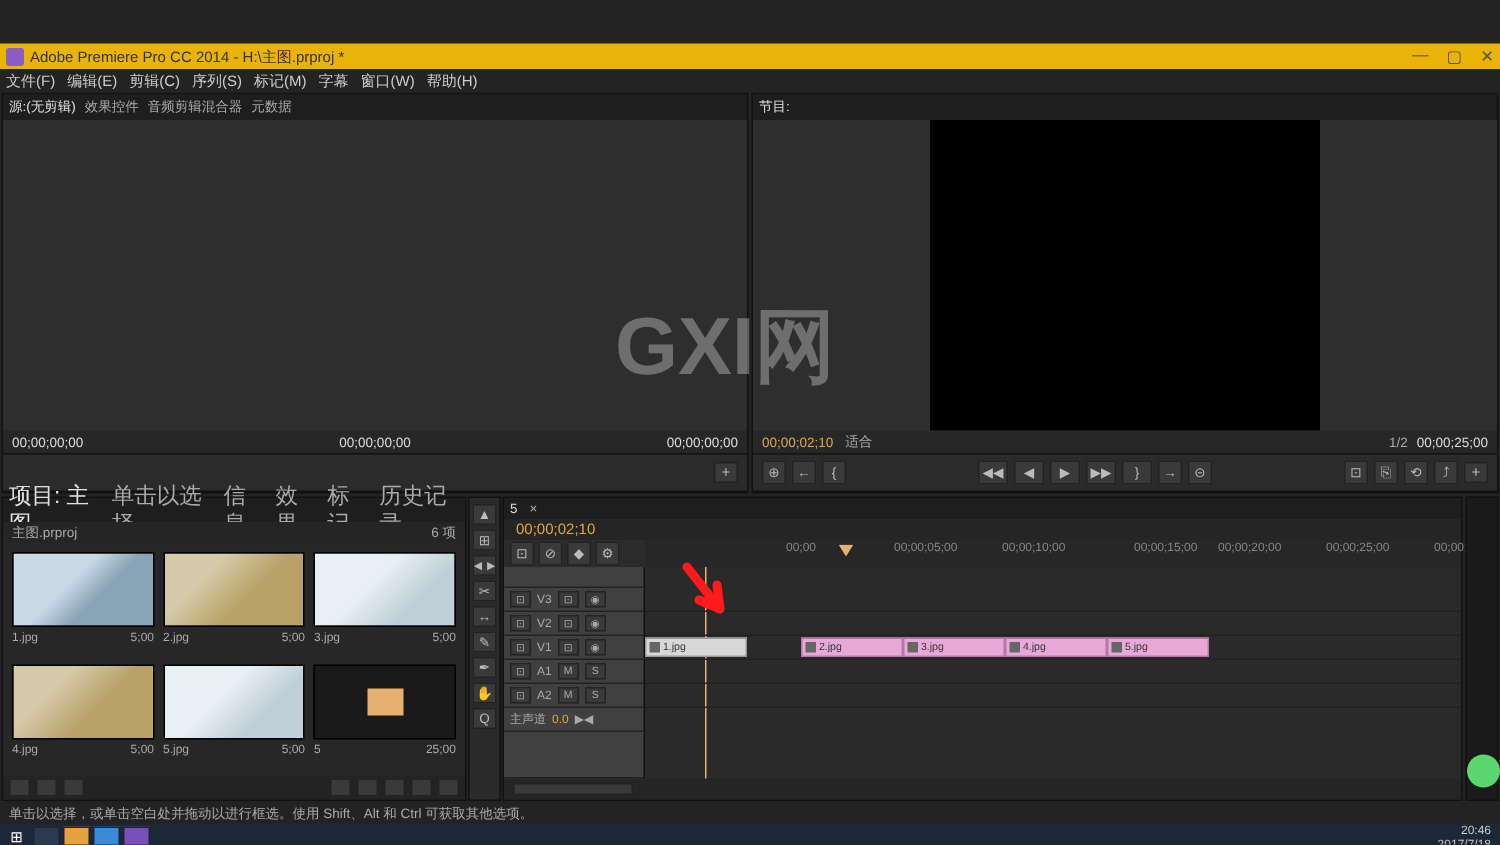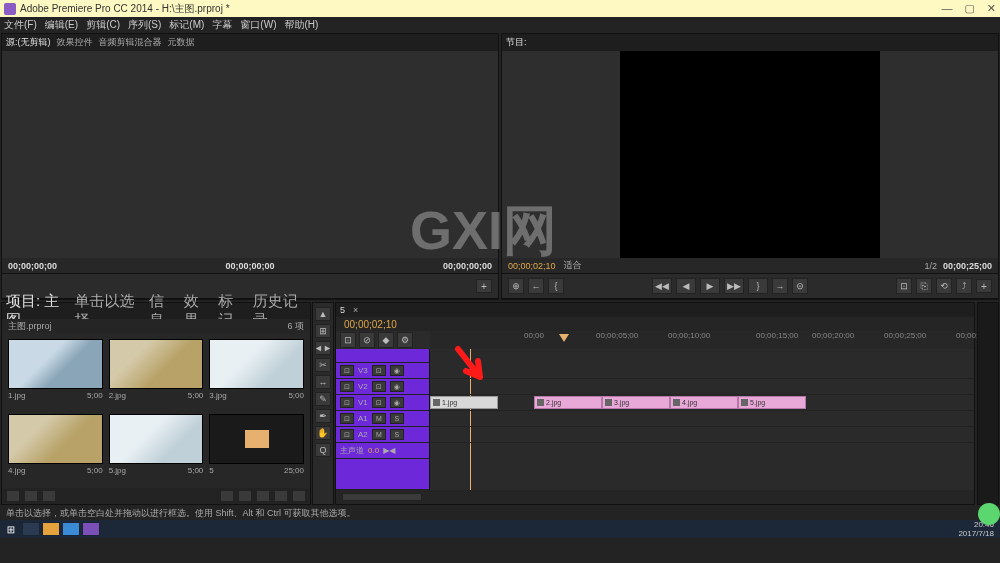--- a/index.html
+++ b/index.html
@@ -1,33 +1,33 @@
 <!DOCTYPE html>
 <html><head>
 <meta charset="utf-8">
 <style>
 * { margin: 0; padding: 0; box-sizing: border-box; font-family: "Microsoft YaHei", Arial, sans-serif; }
 body { width: 1000px; height: 563px; background: #232323; color: #ccc; font-size: 10px; overflow: hidden; position: relative; }
-.titlebar { height: 17px; background: #fef9c3; display: flex; align-items: center; padding: 0 4px; color: #333; font-size: 10px; }
+.titlebar { height: 17px; background: #eab308; display: flex; align-items: center; padding: 0 4px; color: #333; font-size: 10px; margin-top: 29px; }
 .titlebar .app-icon { width: 12px; height: 12px; background: #8a5cc4; margin-right: 4px; border-radius: 2px; }
 .titlebar .win-controls { margin-left: auto; display: flex; gap: 12px; font-size: 11px; color: #555; }
 .menubar { height: 15px; background: #232323; display: flex; align-items: center; padding: 0 4px; gap: 8px; font-size: 10px; color: #ccc; }
 .menubar span { cursor: pointer; }
 .workspace { display: flex; height: 269px; }
 .source-panel { flex: 1; background: #272727; border: 1px solid #111; margin: 1px; display: flex; flex-direction: column; }
 .program-panel { flex: 1; background: #272727; border: 1px solid #111; margin: 1px; display: flex; flex-direction: column; }
 .panel-tabs { height: 17px; background: #1e1e1e; display: flex; align-items: center; padding: 0 4px; gap: 6px; font-size: 9px; color: #aaa; }
 .panel-tabs .tab.active { color: #e0e0e0; }
 .panel-viewport { flex: 1; background: #2e2e2e; display: flex; align-items: center; justify-content: center; position: relative; overflow: hidden; }
 .program-panel .panel-viewport { padding: 8px 0; }
 .video-preview { width: 260px; height: 220px; background: #000; }
 .panel-footer { height: 15px; display: flex; align-items: center; padding: 0 6px; font-size: 9px; color: #77a9d6; gap: 8px; position: relative; }
 .panel-footer .right { margin-left: auto; display: flex; gap: 6px; align-items: center; }
 .tc-orange { color: #e0a848; }
-.tc-white { color: #ddd; font-weight: bold; }
+.tc-white { color: #ddd; }
 .transport-bar { height: 26px; background: #2b2b2b; display: flex; align-items: center; padding: 0 6px; gap: 4px; border-top: 1px solid #111; border-bottom: 1px solid #111; }
 .transport-bar .spacer { flex: 1; }
 .tbtn { width: 20px; height: 16px; background: #3a3a3a; border: 1px solid #222; display: inline-flex; align-items: center; justify-content: center; color: #bbb; font-size: 9px; cursor: pointer; }
 .tbtn.small { width: 16px; }
 .plus-btn { width: 16px; height: 14px; background: #3a3a3a; border: 1px solid #222; color: #bbb; display: inline-flex; align-items: center; justify-content: center; font-size: 10px; margin-left: auto; cursor: pointer; }
 .lower { display: flex; height: 205px; }
 .project-panel { width: 310px; background: #272727; border: 1px solid #111; margin: 1px; display: flex; flex-direction: column; }
 .project-tabs { height: 16px; background: #1e1e1e; display: flex; align-items: center; padding: 0 4px; gap: 8px; font-size: 15px; color: #aaa; }
 .project-tabs .tab.active { color: #e0e0e0; }
 .project-sub { height: 14px; display: flex; align-items: center; padding: 0 6px; font-size: 9px; color: #aaa; background: #252525; gap: 18px; }
@@ -47,21 +47,21 @@
 .tool-col .tool { width: 16px; height: 14px; background: #3a3a3a; border: 1px solid #222; display: flex; align-items: center; justify-content: center; font-size: 9px; color: #bbb; cursor: pointer; }
 .timeline-panel { flex: 1; background: #272727; border: 1px solid #111; margin: 1px; display: flex; flex-direction: column; position: relative; }
 .timeline-header { height: 14px; background: #1e1e1e; display: flex; align-items: center; font-size: 9px; color: #aaa; padding: 0 4px; gap: 4px; }
 .timeline-tc-row { height: 14px; display: flex; align-items: center; padding: 0 4px; background: #252525; }
 .timeline-tc { color: #e0a848; font-size: 10px; margin-left: 4px; }
 .ruler { position: relative; height: 18px; background: #2b2b2b; border-bottom: 1px solid #111; margin-left: 94px; }
 .ruler .tick { position: absolute; top: 0; font-size: 8px; color: #888; }
 .ruler .playhead-head { position: absolute; top: 3px; width: 10px; height: 8px; background: #e6b06e; clip-path: polygon(0 0, 100% 0, 50% 100%); transform: translateX(-5px); }
 .ruler .in-out { position: absolute; top: 11px; left: 40px; right: 0; height: 6px; background: #4a4a4a; }
 .tracks { flex: 1; display: flex; position: relative; }
-.track-headers { width: 94px; background: #6d28d9; display: flex; flex-direction: column; border-right: 1px solid #111; }
+.track-headers { width: 94px; background: #404040; display: flex; flex-direction: column; border-right: 1px solid #111; }
 .trk-h { height: 16px; display: flex; align-items: center; gap: 4px; padding: 0 4px; font-size: 8px; color: #aaa; border-bottom: 1px solid #222; }
 .trk-h .box { width: 14px; height: 11px; background: #3a3a3a; border: 1px solid #222; display: inline-flex; align-items: center; justify-content: center; font-size: 7px; }
 .trk-h.fill { flex: 1; }
 .track-area { flex: 1; position: relative; background: #2a2a2a; }
 .track-row { position: absolute; left: 0; right: 0; height: 16px; border-bottom: 1px solid #222; }
 .clip { position: absolute; height: 13px; top: 1px; background: #e9a9d8; border: 1px solid #b478a8; font-size: 7px; color: #333; padding: 0 2px; display: flex; align-items: center; overflow: hidden; cursor: pointer; }
 .clip.white { background: #d8d8d8; border-color: #999; }
 .clip .ico { width: 7px; height: 7px; background: #666; margin-right: 2px; }
 .playhead-line { position: absolute; top: 0; bottom: 0; width: 1px; background: #e6b06e; pointer-events: none; }
 .timeline-bottom { height: 14px; background: #252525; display: flex; align-items: center; padding: 0 6px; font-size: 8px; color: #888; }

